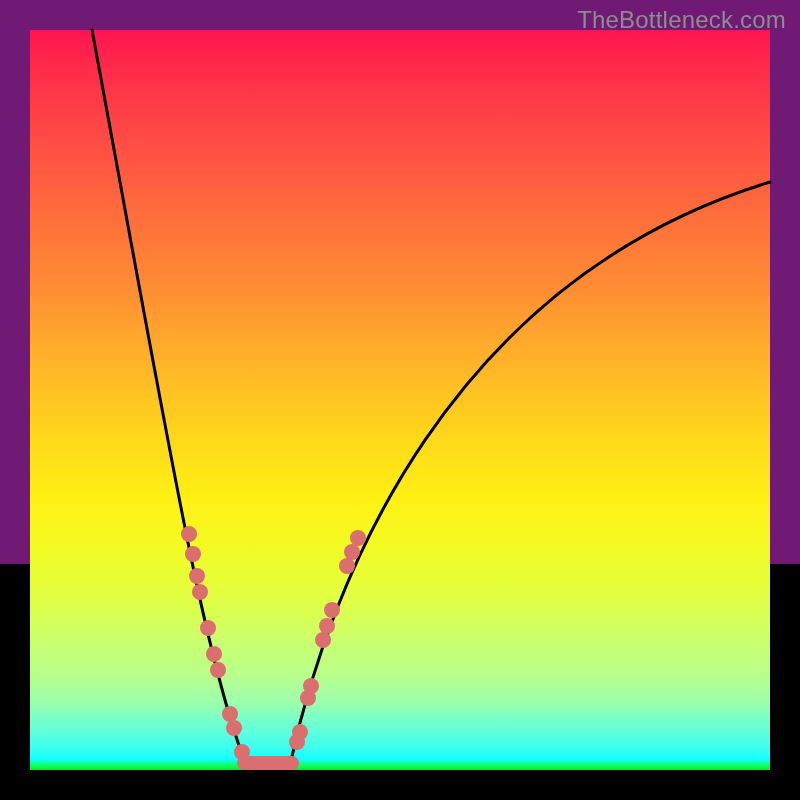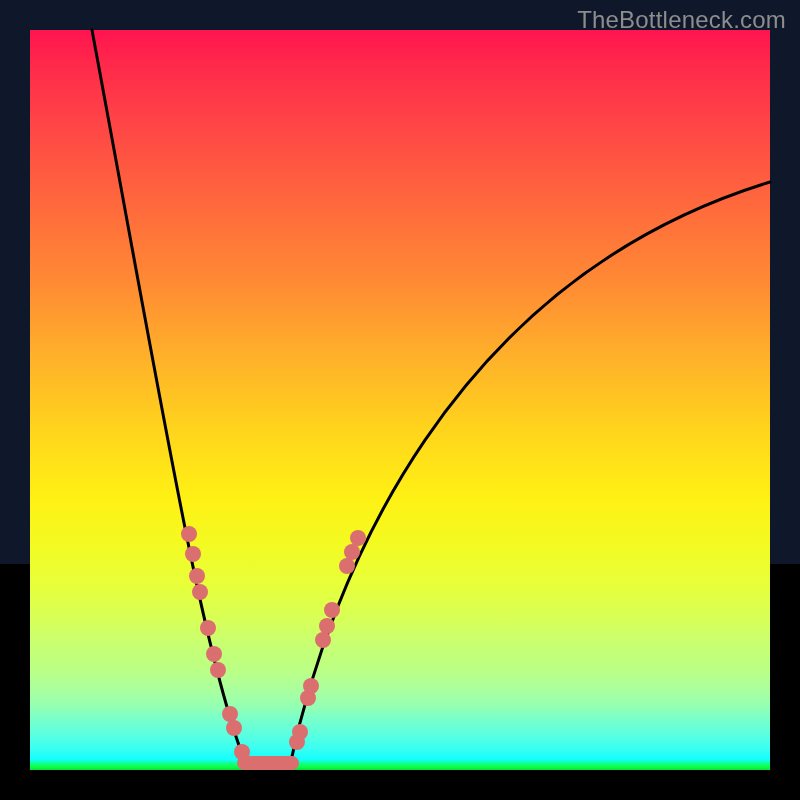--- a/index.html
+++ b/index.html
@@ -10,21 +10,21 @@
     overflow: hidden;
     background: #000;
     font-family: Arial, Helvetica, sans-serif;
   }
   .frame {
     position: absolute;
     top: 0;
     left: 0;
     width: 800px;
     height: 564px;
-    background: #0f172a;
+    background: #701a75;
   }
   .plot {
     position: absolute;
     top: 30px;
     left: 30px;
     width: 740px;
     height: 740px;
     background: linear-gradient(to bottom,
       #ff1450 0%,
       #ff2a4a 5%,

